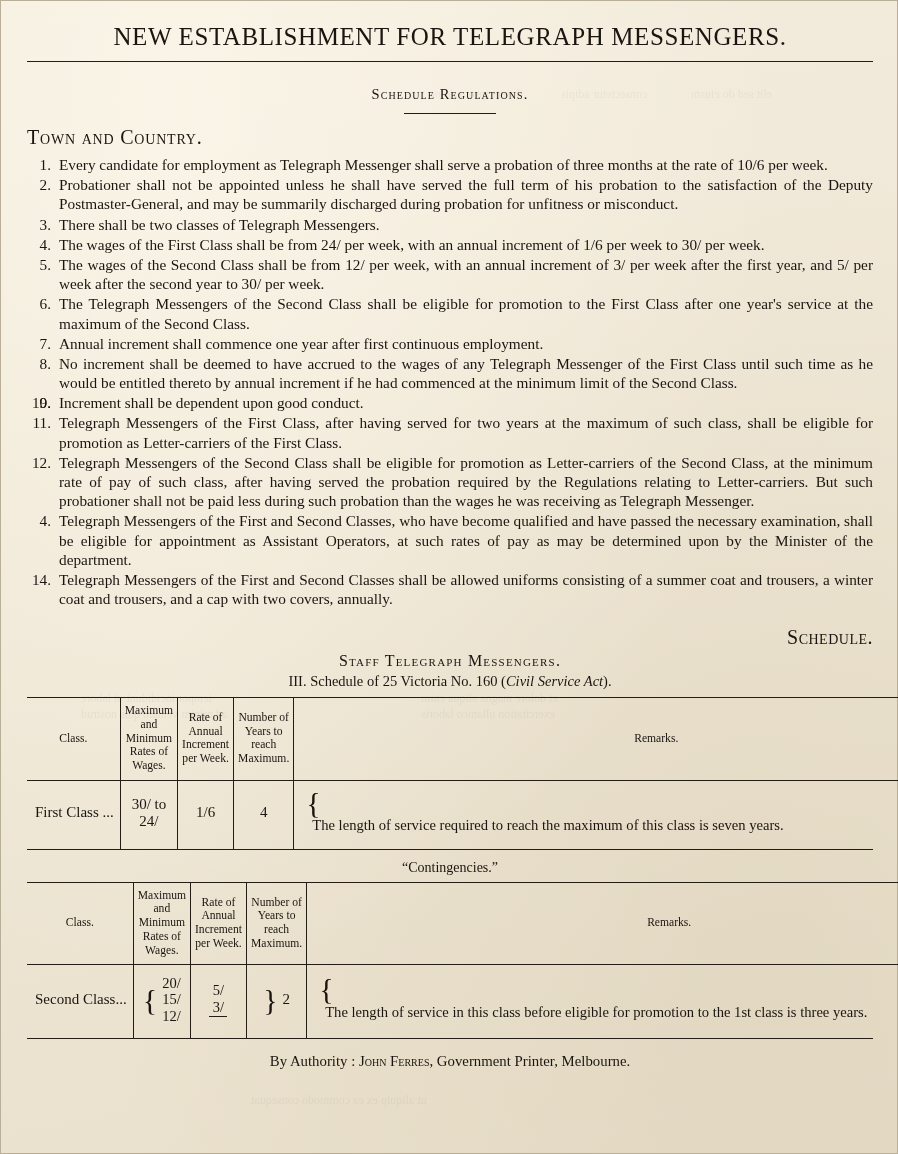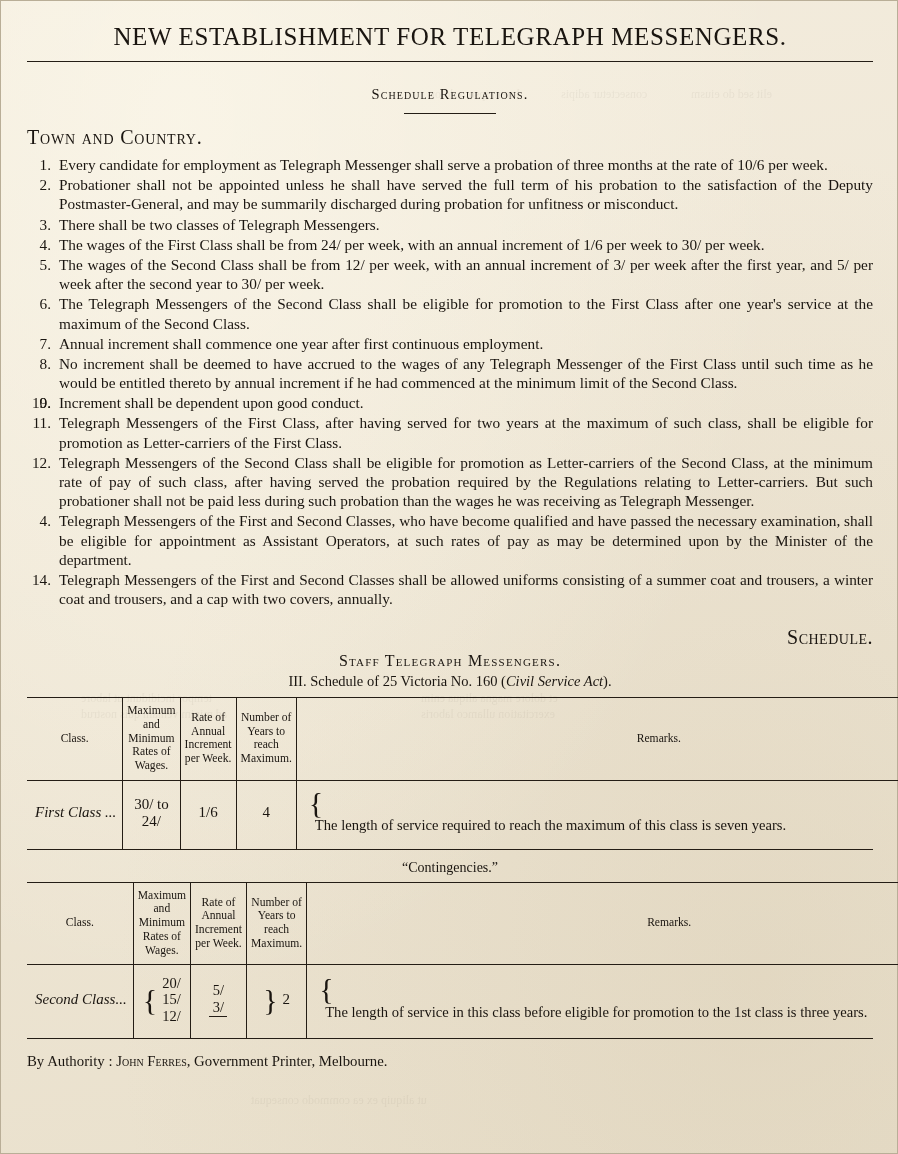--- a/index.html
+++ b/index.html
@@ -135,21 +135,20 @@
   table.sched td.remarks {
     text-align: left;
     padding-left: 12px;
     line-height: 1.3;
     font-size: 14.6px;
   }
   table.sched td.class-cell {
     text-align: left;
     padding-left: 8px;
     white-space: nowrap;
-    font-style: italic;
   }
   .bot-rule {
     border: none;
     border-top: 1.4px solid #241d15;
     margin: 0;
     width: 100%;
   }
   .brace {
     font-size: 30px;
     line-height: 0.8;
@@ -170,21 +169,21 @@
     justify-content: center;
     gap: 5px;
   }
   .tiny-rule {
     display: block;
     width: 18px;
     border-top: 1px solid #241d15;
     margin: 1px auto 0 auto;
   }
   .authority {
-    text-align: left;
+    text-align: center;
     font-size: 14.8px;
     margin-top: 14px;
   }
   .authority .sc { font-variant: small-caps; }
   .ghost {
     position: absolute;
     left: 0; top: 0;
     width: 100%; height: 100%;
     pointer-events: none;
     opacity: 0.055;

